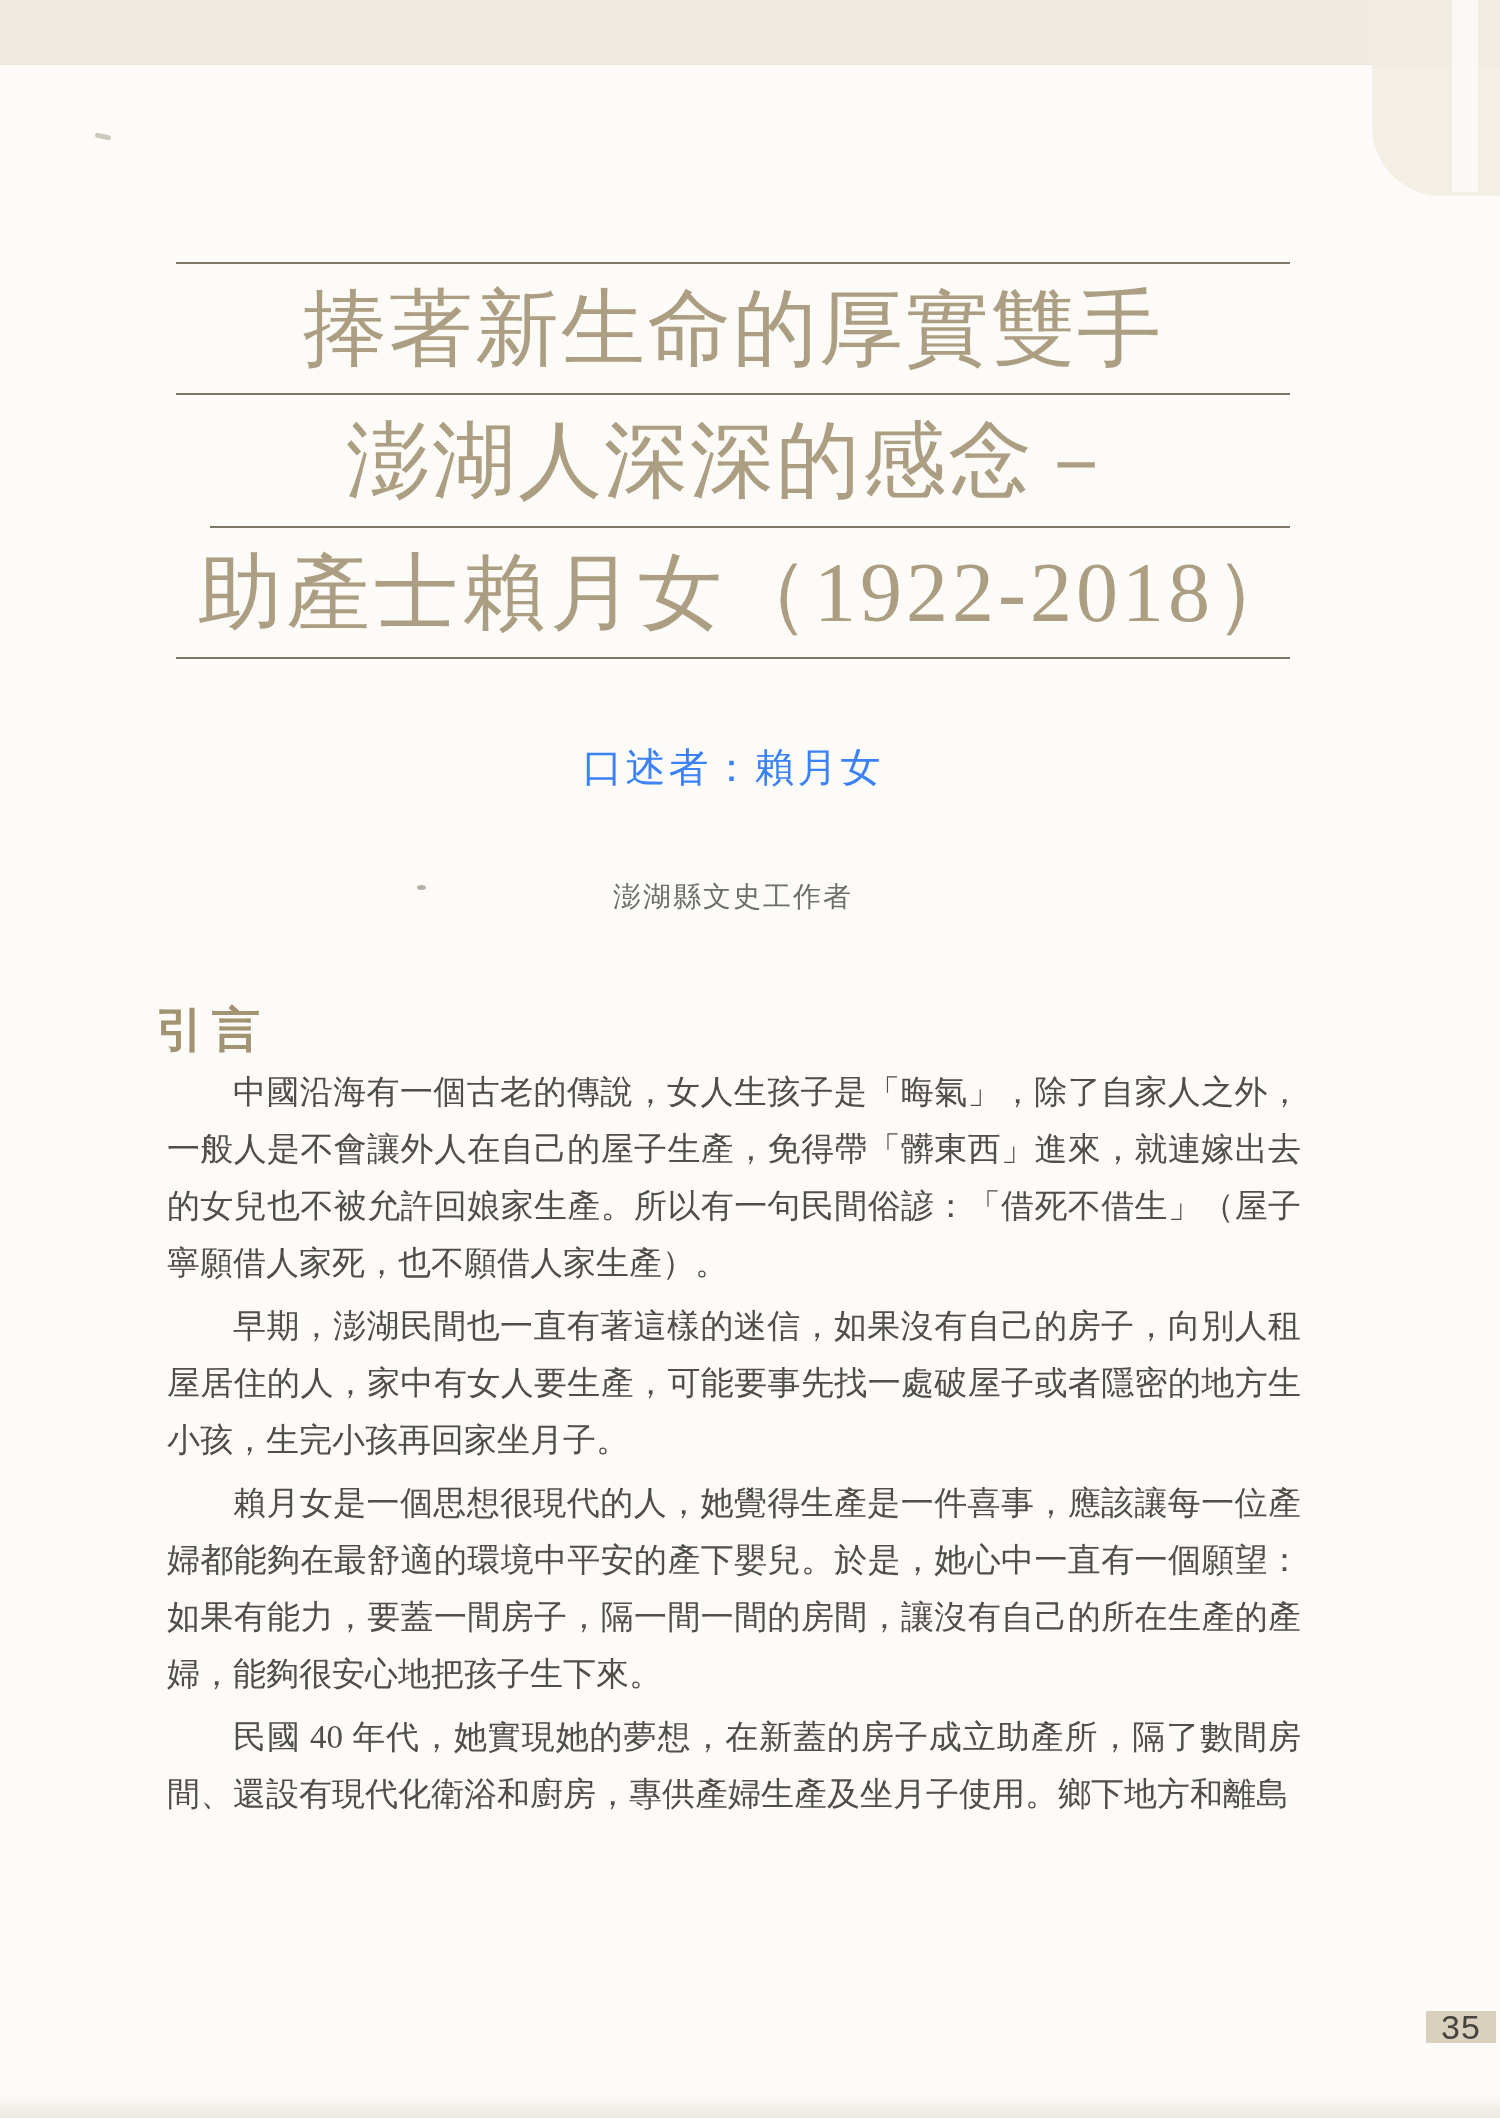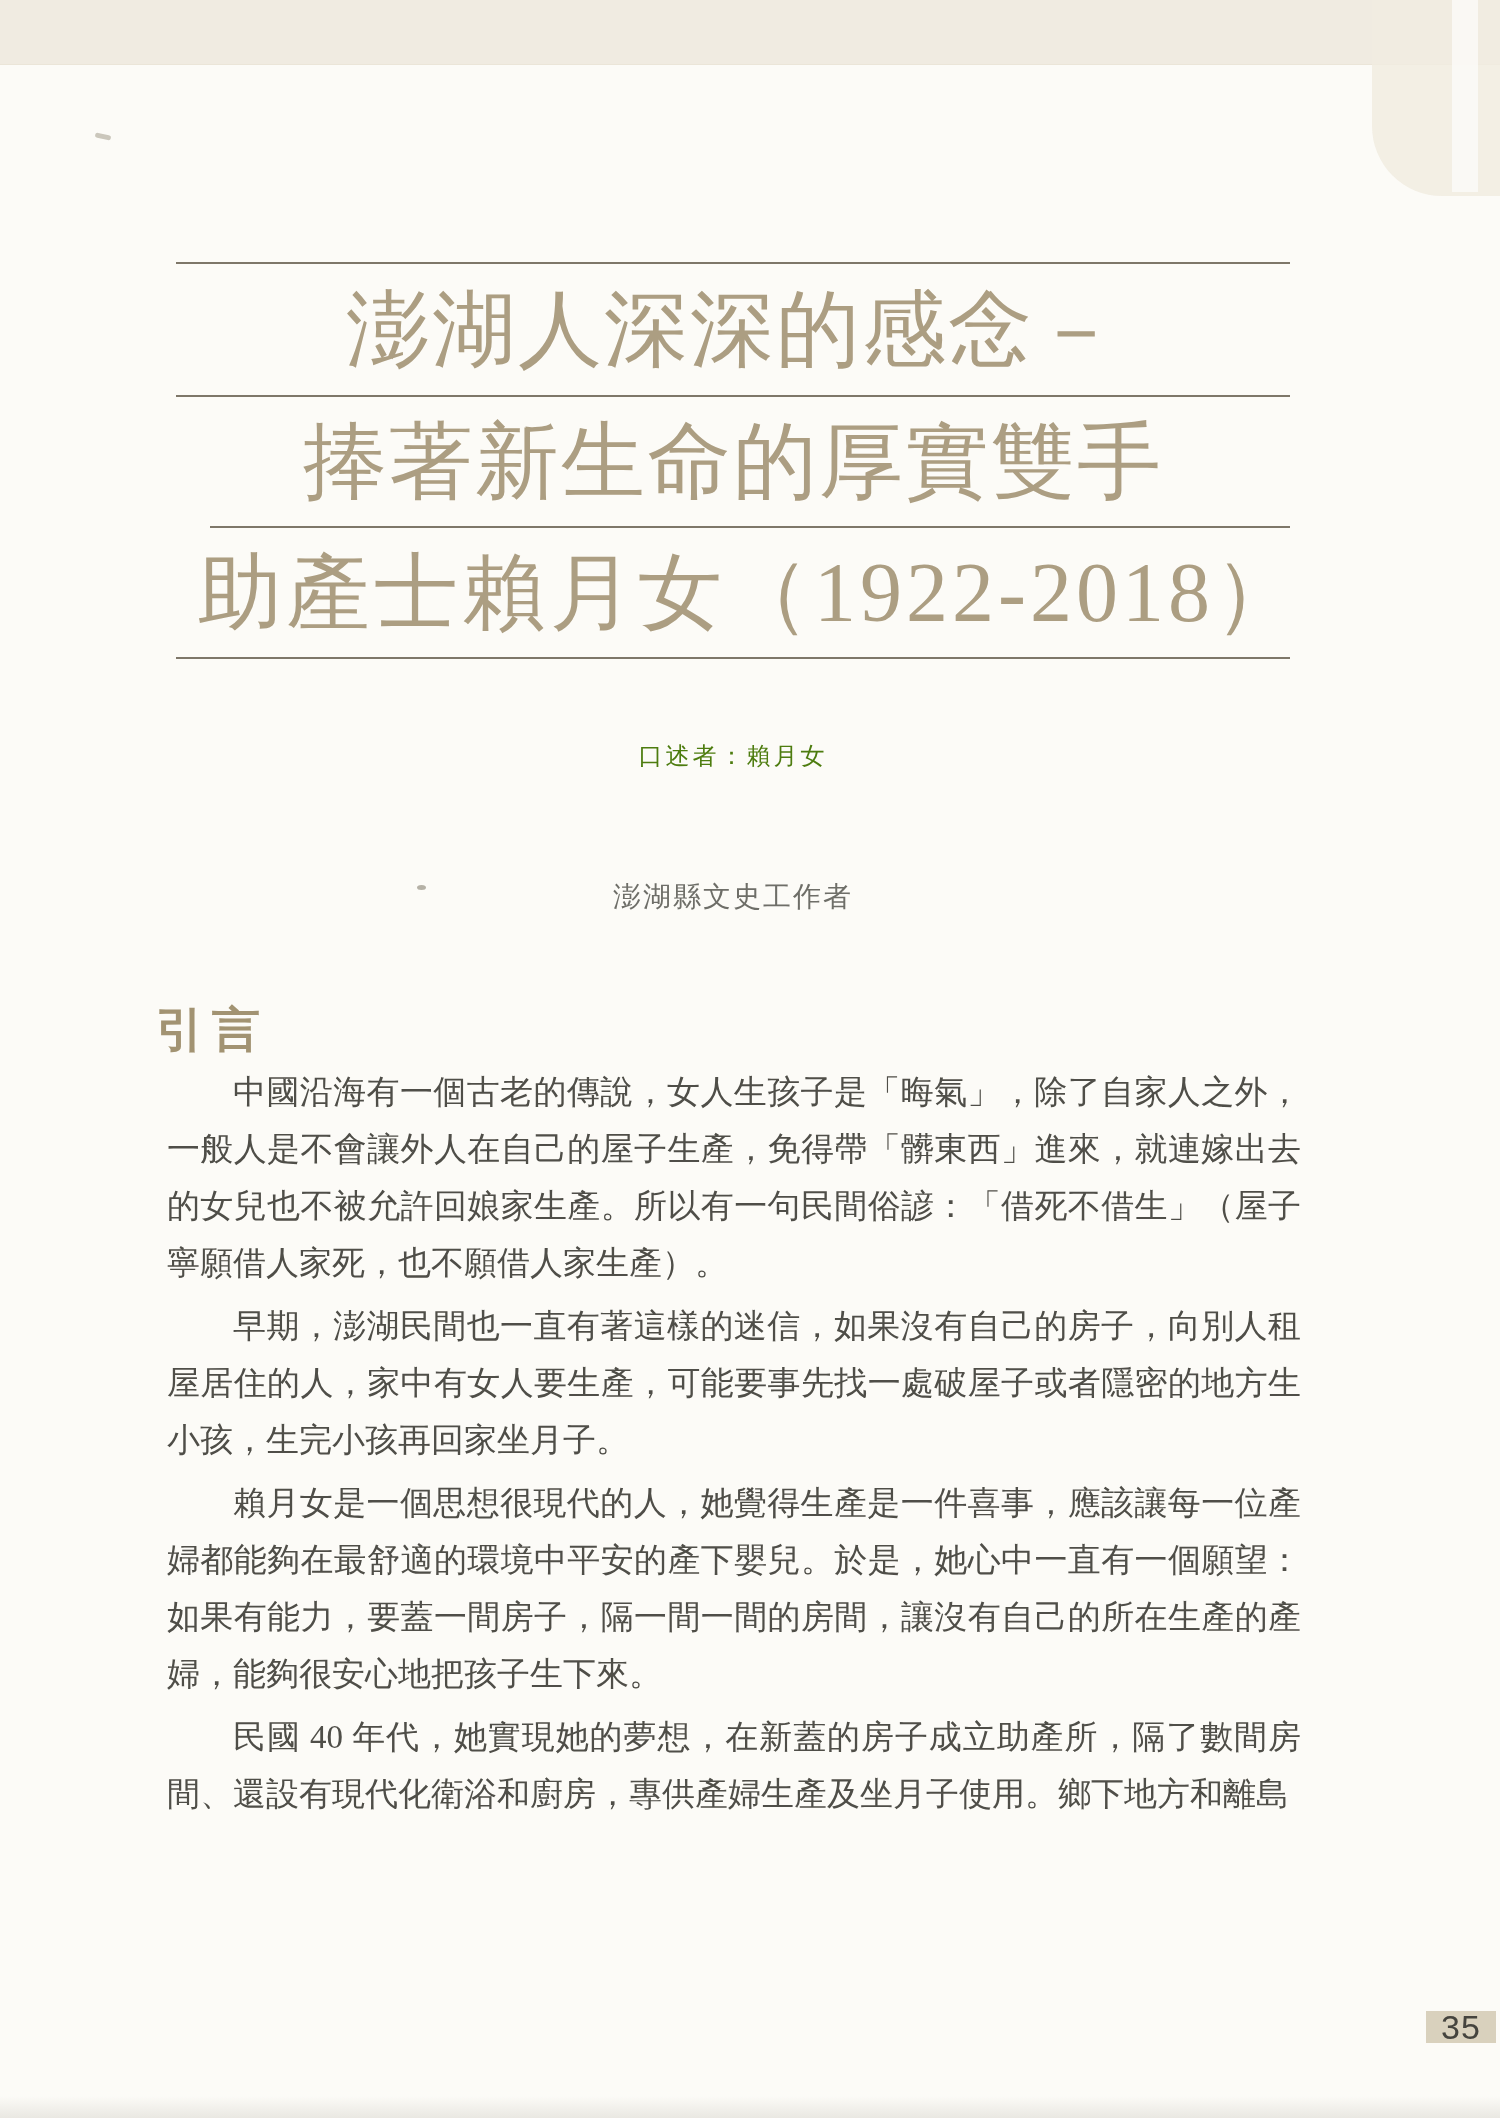--- a/index.html
+++ b/index.html
@@ -82,22 +82,22 @@
   .title-row-1 { height: 129px; }
   .title-row-2 { height: 131px; }
   .title-row-3 { height: 129px; letter-spacing: 4px; margin-left: 34px; }
 
   
   .byline-narrator, .byline-recorder {
     position: absolute;
     left: 176px;
     width: 1114px;
     text-align: center;
-    font-size: 24px;
-    color: #4d7c0f;
+    font-size: 40px;
+    color: #3b82f6;
     letter-spacing: 3px;
     white-space: nowrap;
   }
   .byline-narrator { top: 740px; }
   .byline-recorder { top: 822px; }
   .byline-affiliation {
     position: absolute;
     left: 176px; top: 878px;
     width: 1114px;
     text-align: center;
@@ -156,22 +156,22 @@
 
 <div class="page">
 
   <div class="scan-top-band"></div>
   <div class="scan-corner"></div>
   <div class="scan-strip"></div>
   <div class="speck-1"></div>
   <div class="speck-2"></div>
 
   <div class="title-block">
+    <div class="title-row title-row-1">捧著新生命的厚實雙手</div>
     <div class="title-row title-row-2">澎湖人深深的感念－</div>
-    <div class="title-row title-row-1">捧著新生命的厚實雙手</div>
     <div class="title-row title-row-3">助產士賴月女（1922-2018）</div>
   </div>
 
   <div class="byline-narrator">口述者：賴月女</div>
   <div class="byline-affiliation">澎湖縣文史工作者</div>
 
   <div class="section-heading">引言</div>
 
   <div class="body-text">
     <p>中國沿海有一個古老的傳說，女人生孩子是「晦氣」，除了自家人之外，一般人是不會讓外人在自己的屋子生產，免得帶「髒東西」進來，就連嫁出去的女兒也不被允許回娘家生產。所以有一句民間俗諺：「借死不借生」（屋子寧願借人家死，也不願借人家生產）。</p>

